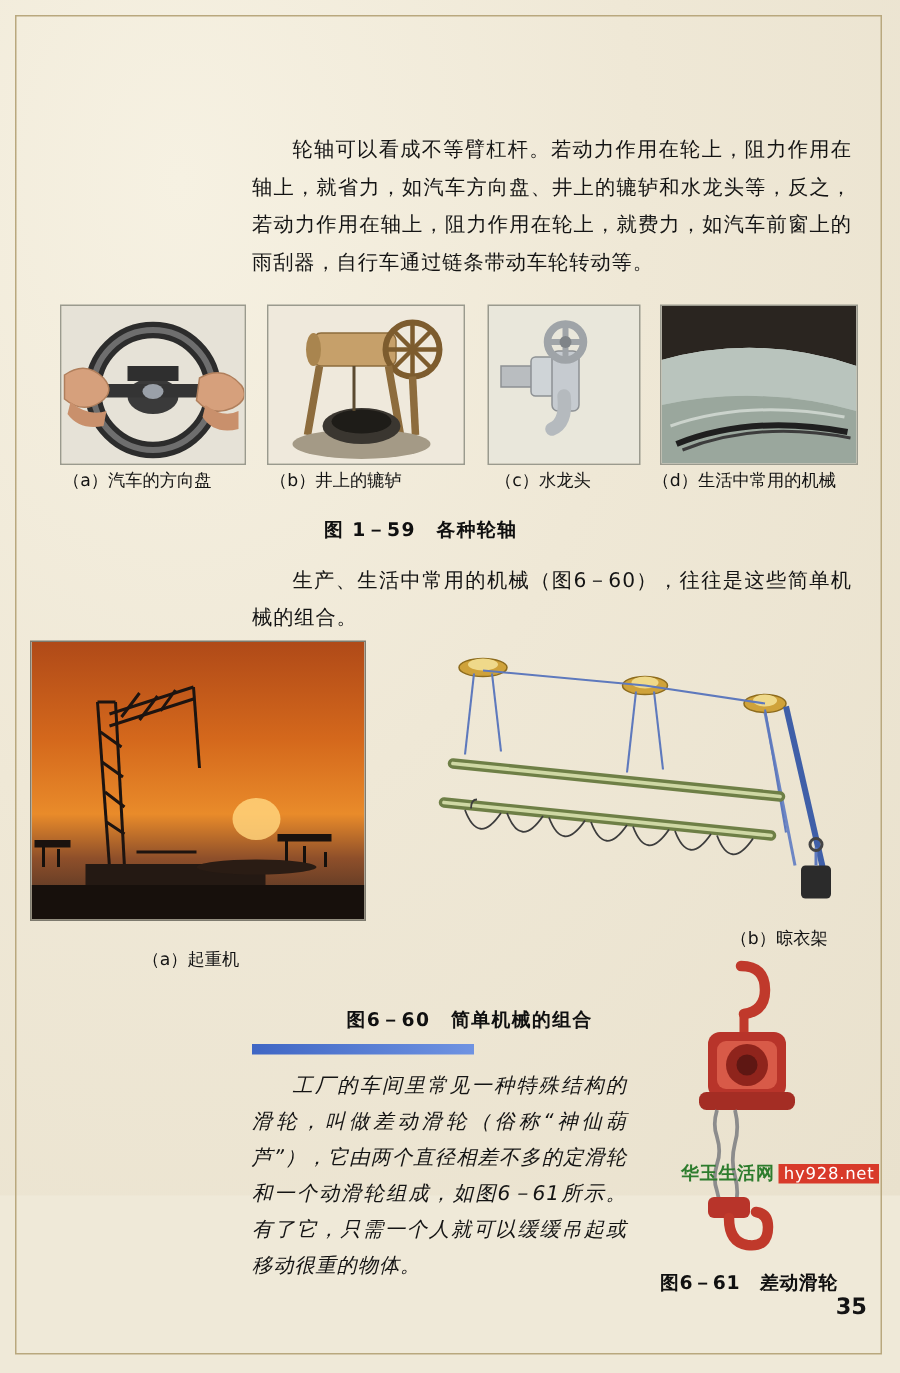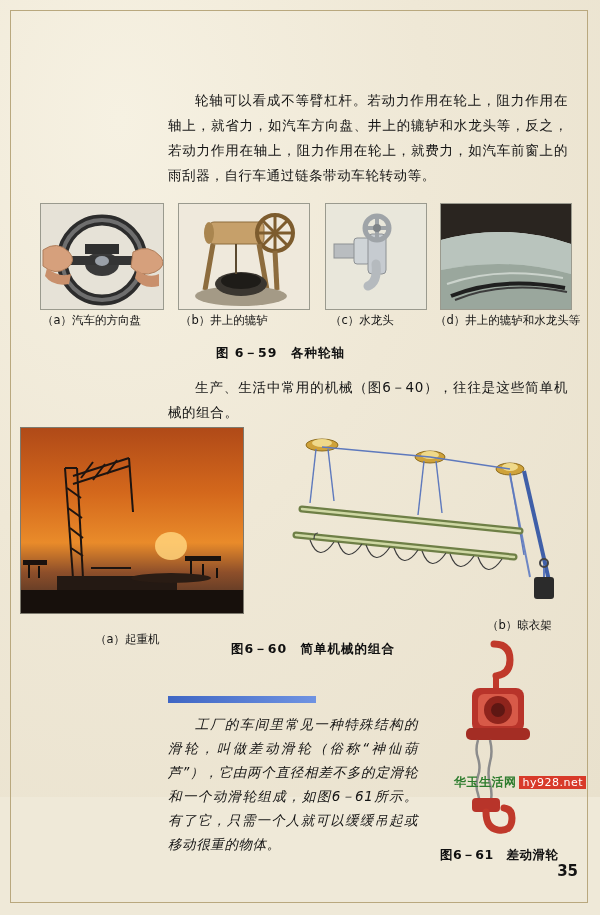--- a/index.html
+++ b/index.html
@@ -78,21 +78,21 @@
   #cap1d { left: 405px; top: 110px; }
 
   .figtitle {
     position: absolute;
     font-size: 12.5px;
     font-weight: bold;
     color: #101010;
     white-space: nowrap;
   }
   #figtitle59 { left: 216px; top: 345px; letter-spacing: 1px; }
-  #figtitle60 { left: 208px; top: 641px; letter-spacing: 1px; padding-left: 23px; }
+  #figtitle60 { left: 208px; top: 672px; letter-spacing: 1px; padding-left: 23px; }
   #figtitle61 { left: 440px; top: 847px; letter-spacing: 0.5px; }
 
   
   #fig2a {
     position: absolute;
     left: 20px; top: 427px;
     width: 222px; height: 185px;
     border: 1px solid #7d7a6e;
     overflow: hidden;
   }
@@ -240,27 +240,27 @@
       <svg viewBox="0 0 130 105" width="130" height="105">
         <rect width="130" height="105" fill="#cfd8d3"></rect>
         <path d="M0 0 H130 V40 Q65 18 0 36 Z" fill="#2a2520"></path>
         <path d="M0 36 Q65 18 130 40 V70 Q65 52 0 66 Z" fill="#b9c4bd"></path>
         <path d="M0 66 Q65 52 130 70 V105 H0 Z" fill="#9aa79d"></path>
         <path d="M10 92 Q60 72 124 84" stroke="#1f1f1f" stroke-width="4" fill="none"></path>
         <path d="M14 96 Q64 76 126 88" stroke="#3c3c3c" stroke-width="2" fill="none"></path>
         <path d="M6 80 Q58 62 122 74" stroke="#dfe6e0" stroke-width="2" fill="none" opacity="0.7"></path>
       </svg>
     </div>
-    <div class="cap" id="cap1d">（d）井上的辘轳和水龙头等</div>
-  </div>
-
-  <div class="figtitle" id="figtitle59">图 6－59　各种轮轴</div>
+    <div class="cap" id="cap1d">（d）生活中常用的机械</div>
+  </div>
+
+  <div class="figtitle" id="figtitle59">图 1－59　各种轮轴</div>
 
   <div class="para" id="para2">
-    <span class="indent">生产、生活中常用的机械（图6－40），往往是这些简单机械的组合。</span>
+    <span class="indent">生产、生活中常用的机械（图6－60），往往是这些简单机械的组合。</span>
   </div>
 
   <div id="fig2a">
     <svg viewBox="0 0 222 185" width="222" height="185">
       <defs>
         <linearGradient id="sky" x1="0" y1="0" x2="0" y2="1">
           <stop offset="0" stop-color="#b04a18"></stop>
           <stop offset="0.35" stop-color="#d4681c"></stop>
           <stop offset="0.62" stop-color="#e98b2a"></stop>
           <stop offset="0.78" stop-color="#8e4f2a"></stop>

